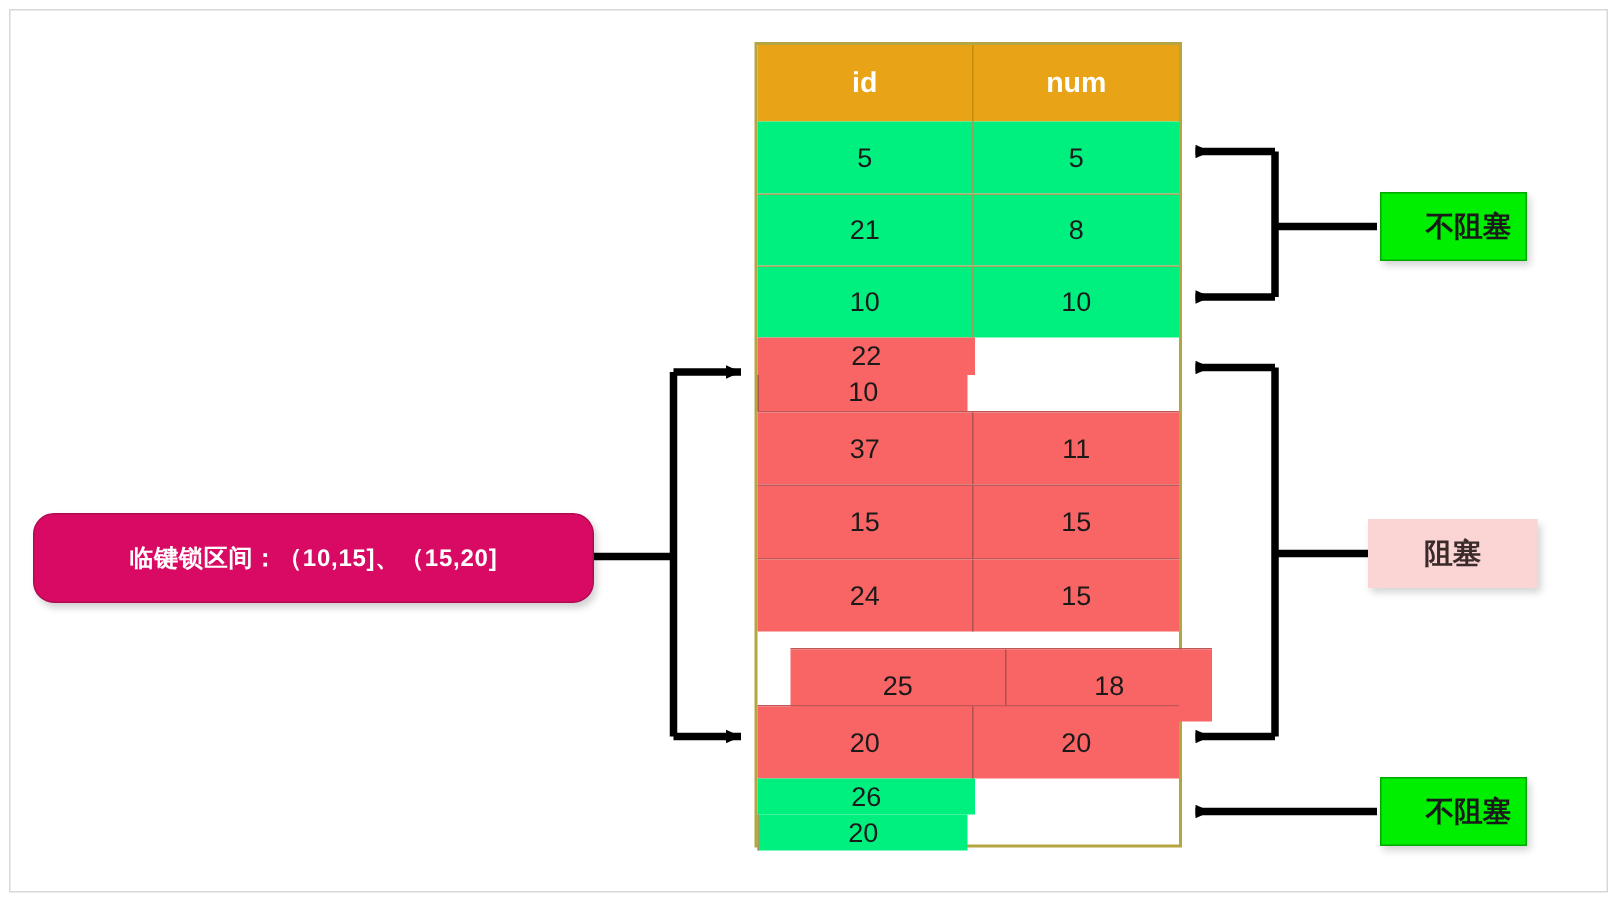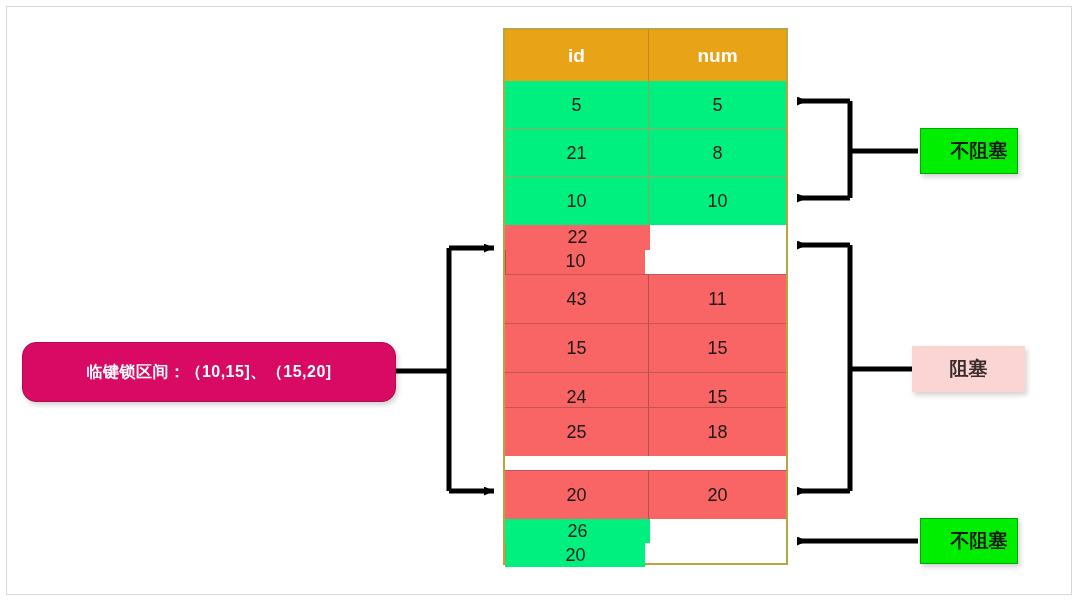--- a/index.html
+++ b/index.html
@@ -159,35 +159,35 @@
       <div class="tcell c-id">10</div>
       <div class="tcell c-num">10</div>
     </div>
 
     <div class="trow row-red" style="top:195px;height:49px;flex-direction:column;">
       <div class="tcell c-id">22</div>
       <div class="tcell c-num">10</div>
     </div>
 
     <div class="trow row-red sep-dark" style="top:244px;height:49px;">
-      <div class="tcell c-id">43</div>
+      <div class="tcell c-id">37</div>
       <div class="tcell c-num">11</div>
     </div>
 
     <div class="trow row-red sep-dark" style="top:293px;height:49px;">
       <div class="tcell c-id">15</div>
       <div class="tcell c-num">15</div>
     </div>
 
     <div class="trow row-red sep-dark" style="top:342px;height:49px;">
       <div class="tcell c-id">24</div>
       <div class="tcell c-num">15</div>
     </div>
 
-    <div class="trow row-red sep-dark" style="top:377px;height:49px;">
+    <div class="trow row-red sep-dark" style="top:402px;height:49px;margin-left:22px;">
       <div class="tcell c-id">25</div>
       <div class="tcell c-num">18</div>
     </div>
 
     <div class="trow row-red sep-dark" style="top:440px;height:49px;">
       <div class="tcell c-id">20</div>
       <div class="tcell c-num">20</div>
     </div>
 
     <div class="trow row-green" style="top:489px;height:48px;flex-direction:column;">

